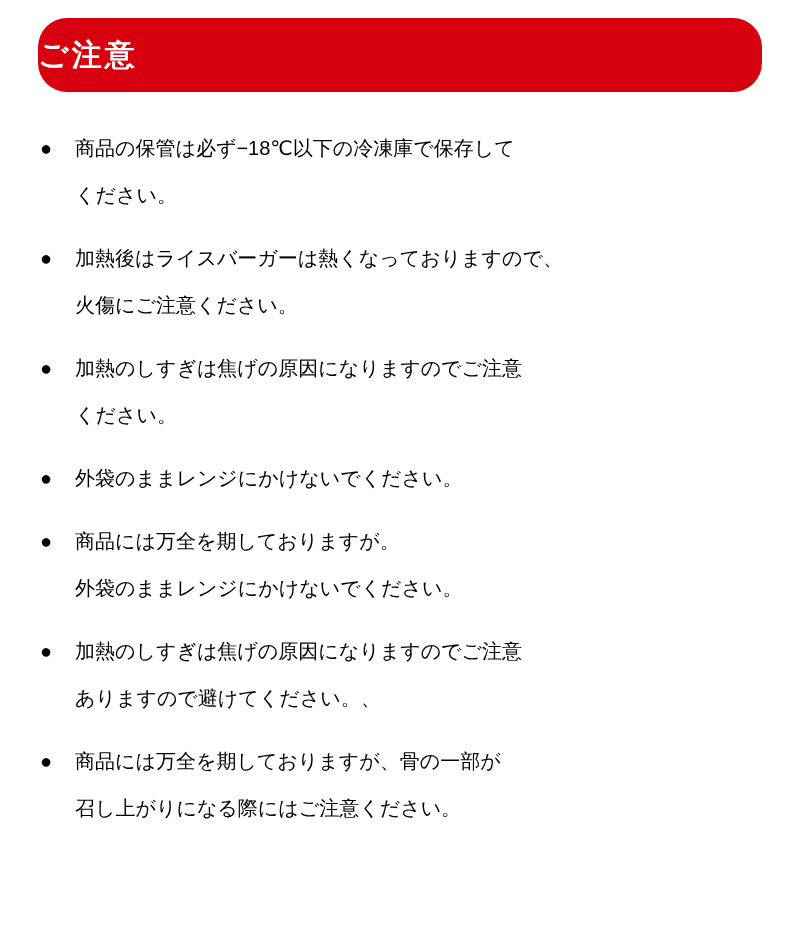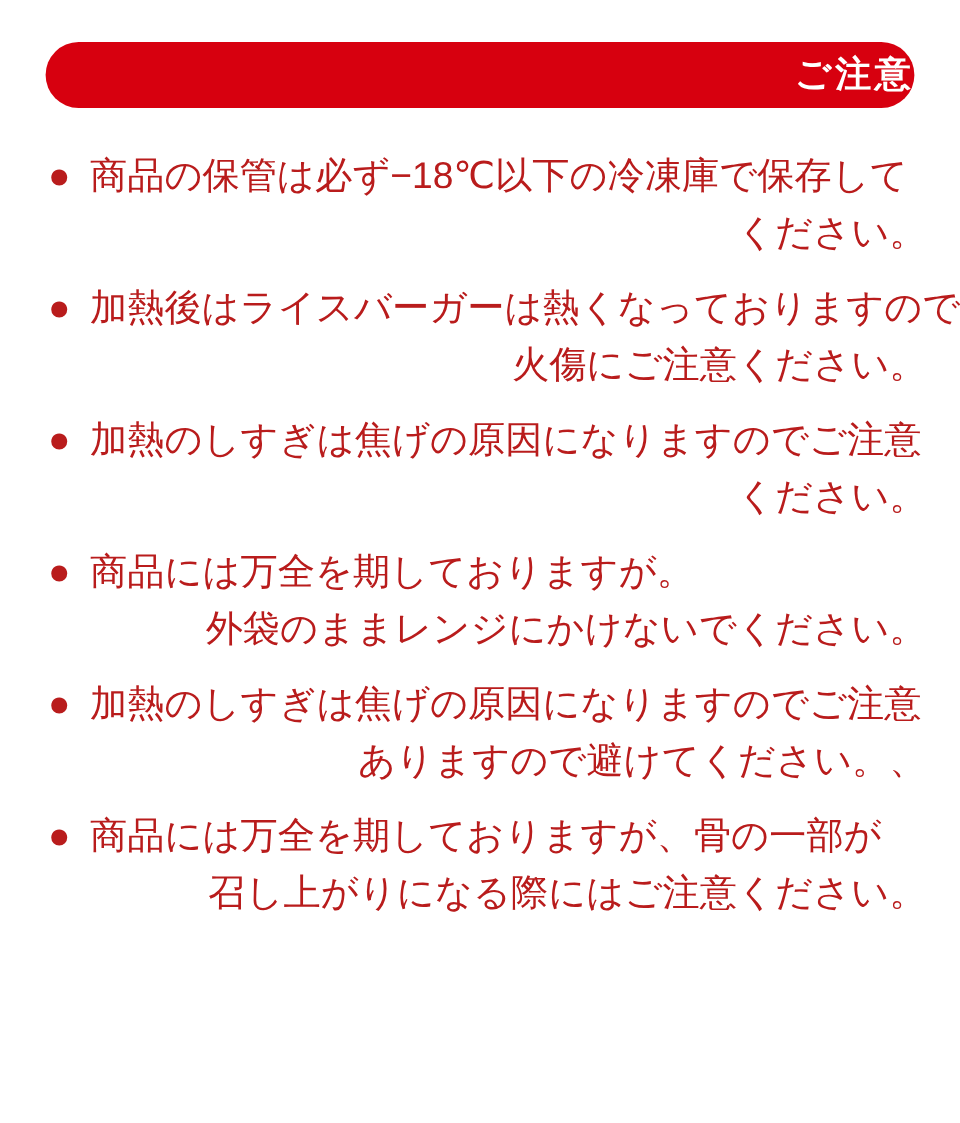--- a/index.html
+++ b/index.html
@@ -13,57 +13,56 @@
     font-family: "Liberation Sans", "DejaVu Sans", sans-serif;
     overflow: hidden;
   }
   .panel {
     width: 800px;
     height: 936px;
     box-sizing: border-box;
   }
   
   .pill {
-    margin: 35px auto 0 auto;
+    margin: 18px auto 0 auto;
     width: 724px;
-    height: 55px;
+    height: 74px;
     border-radius: 29px;
     background: #d7000f;
     display: flex;
     align-items: center;
-    justify-content: flex-end;
+    justify-content: flex-start;
   }
   .pill-label {
     color: #ffffff;
     font-size: 30px;
     font-weight: bold;
     letter-spacing: 3px;
   }
   
   .notices {
     margin-top: 33px;
     padding: 0 28px 0 40px;
-    color: #b91c1c;
-    font-size: 31px;
+    color: #000000;
+    font-size: 20px;
     line-height: 47px;
     font-weight: 500;
   }
   .notice-item {
     margin-bottom: 16px;
   }
   .notice-item:last-child {
     margin-bottom: 0;
     margin-top: 14px;
   }
   .nline {
     white-space: nowrap;
   }
   .nline.cont {
     padding-left: 35px;
-    text-align: right;
   }
   .bullet {
     display: inline-block;
     width: 35px;
     vertical-align: baseline;
   }
 </style>
 </head>
 <body>
 
@@ -83,20 +82,23 @@
     <div class="notice-item">
       <div class="nline first"><span class="bullet">●</span><span>加熱後はライスバーガーは熱くなっておりますので、</span></div>
       <div class="nline cont">火傷にご注意ください。</div>
     </div>
 
     <div class="notice-item">
       <div class="nline first"><span class="bullet">●</span><span>加熱のしすぎは焦げの原因になりますのでご注意</span></div>
       <div class="nline cont">ください。</div>
     </div>
 
+    <div class="notice-item">
+      <div class="nline first"><span class="bullet">●</span><span>外袋のままレンジにかけないでください。</span></div>
+    </div>
 
     <div class="notice-item">
       <div class="nline first"><span class="bullet">●</span><span>商品には万全を期しておりますが。</span></div>
       <div class="nline cont">外袋のままレンジにかけないでください。</div>
     </div>
 
     <div class="notice-item">
       <div class="nline first"><span class="bullet">●</span><span>加熱のしすぎは焦げの原因になりますのでご注意</span></div>
       <div class="nline cont">ありますので避けてください。、</div>
     </div>

